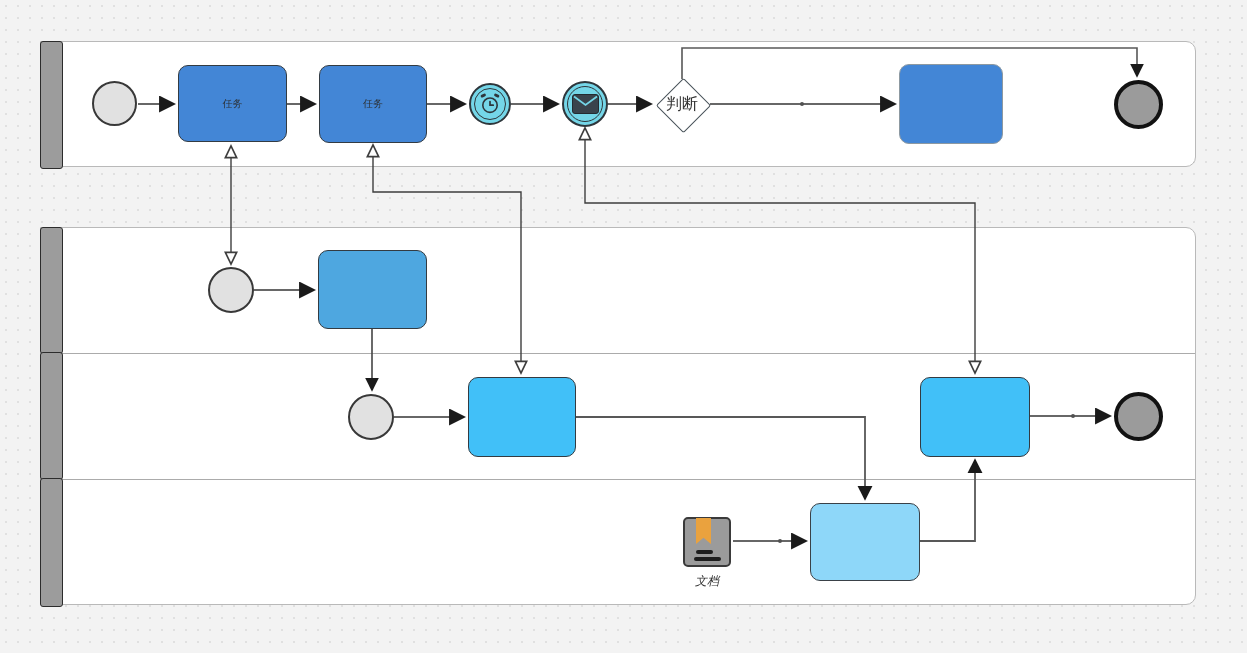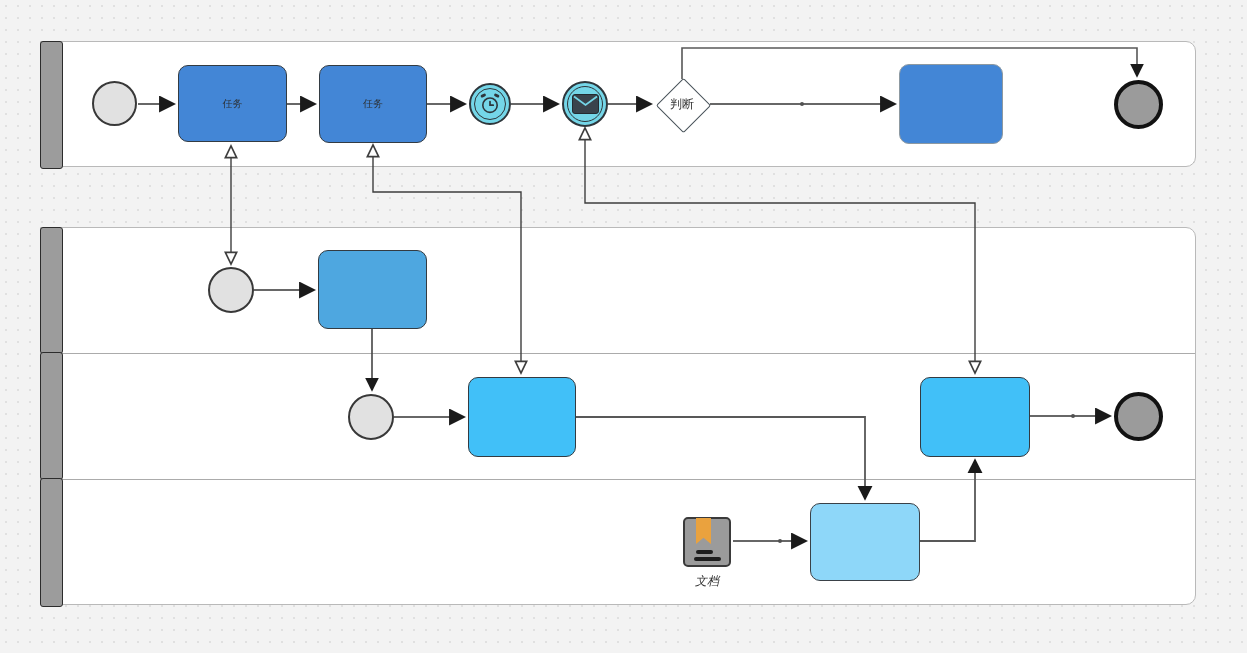--- a/index.html
+++ b/index.html
@@ -30,21 +30,21 @@
   .task.cyan{background:#41c0f8;border-width:1.5px;}
   .task.skyblue{background:#8ed7f9;border:1.5px solid #3a4147;}
   .event-circle{border-radius:50%;}
   .start-ev{background:#e1e1e1;border:2px solid #383838;}
   .end-ev{background:#9b9b9b;border:4px solid #121212;}
   .mid-ev{background:#74d6e8;border:2px solid #2e363b;display:flex;align-items:center;justify-content:center;}
   .mid-ev .inner-ring{position:absolute;inset:3px;border:1px solid #2e363b;border-radius:50%;}
   .gateway{display:flex;align-items:center;justify-content:center;}
   .gateway .diamond{position:absolute;left:50%;top:50%;width:37px;height:37px;margin:-18.5px 0 0 -18.5px;
         background:#fff;border:1.5px solid #49535a;transform:rotate(45deg);border-radius:2px;}
-  .gateway .glabel{position:relative;z-index:2;font-size:12px;color:#333;}
+  .gateway .glabel{position:relative;z-index:2;font-size:16px;color:#333;}
   
   .doc{background:#9b9b9b;border:2px solid #3a3a3a;border-radius:5px;}
   .doc .bookmark{position:absolute;left:11px;top:-1px;width:15px;height:26px;background:#eaa23e;
         clip-path:polygon(0 0,100% 0,100% 100%,50% 76%,0 100%);}
   .doc .line1{position:absolute;left:11px;top:31px;width:17px;height:3.5px;background:#1e1e1e;border-radius:2px;}
   .doc .line2{position:absolute;left:9px;top:38px;width:27px;height:3.5px;background:#1e1e1e;border-radius:2px;}
   .doc-label{position:absolute;left:671px;top:573px;width:72px;text-align:center;font-size:12px;color:#333;z-index:4;font-style:italic;}
 </style>
 </head>
 <body>

